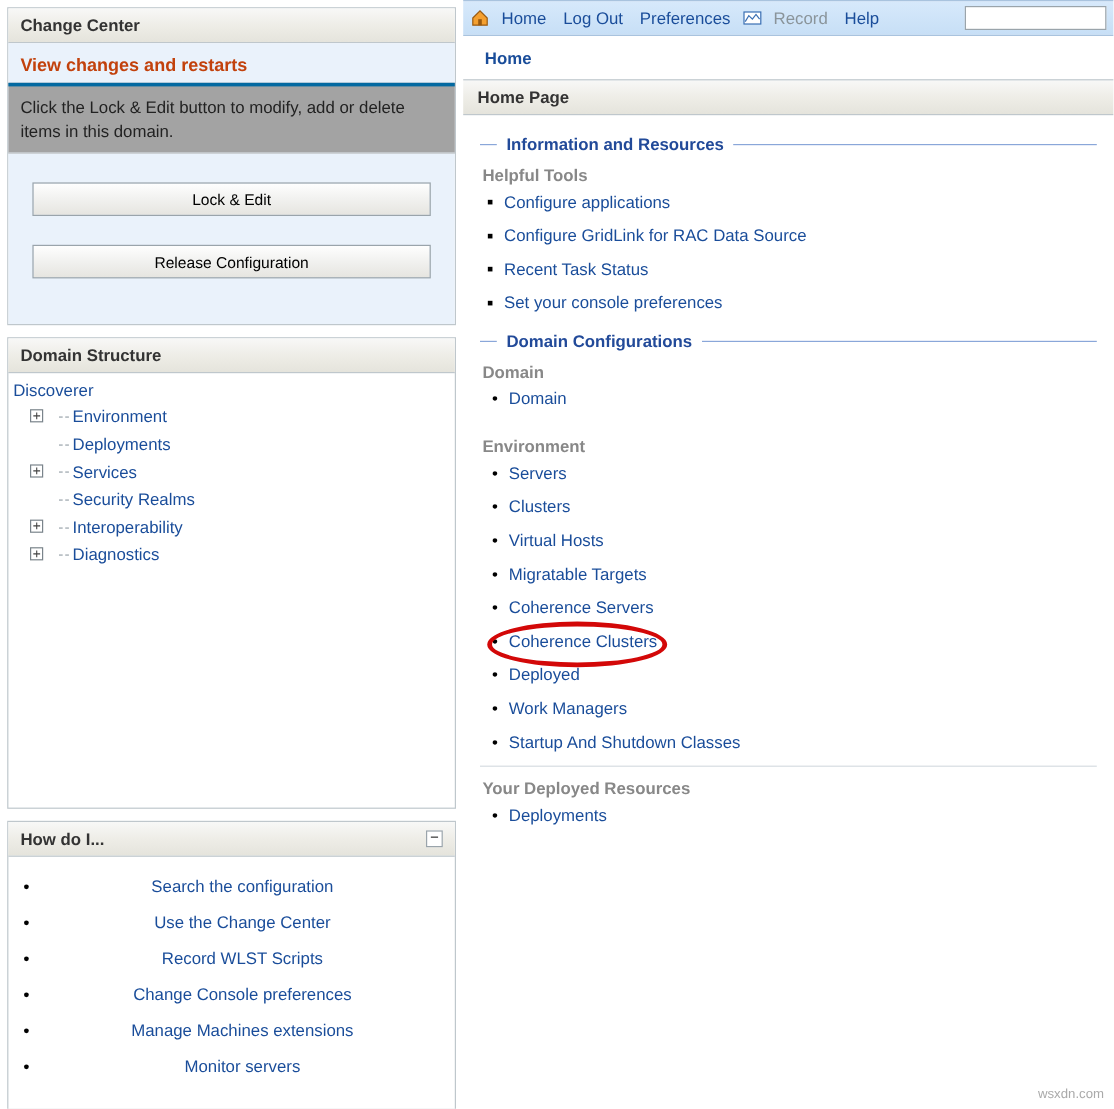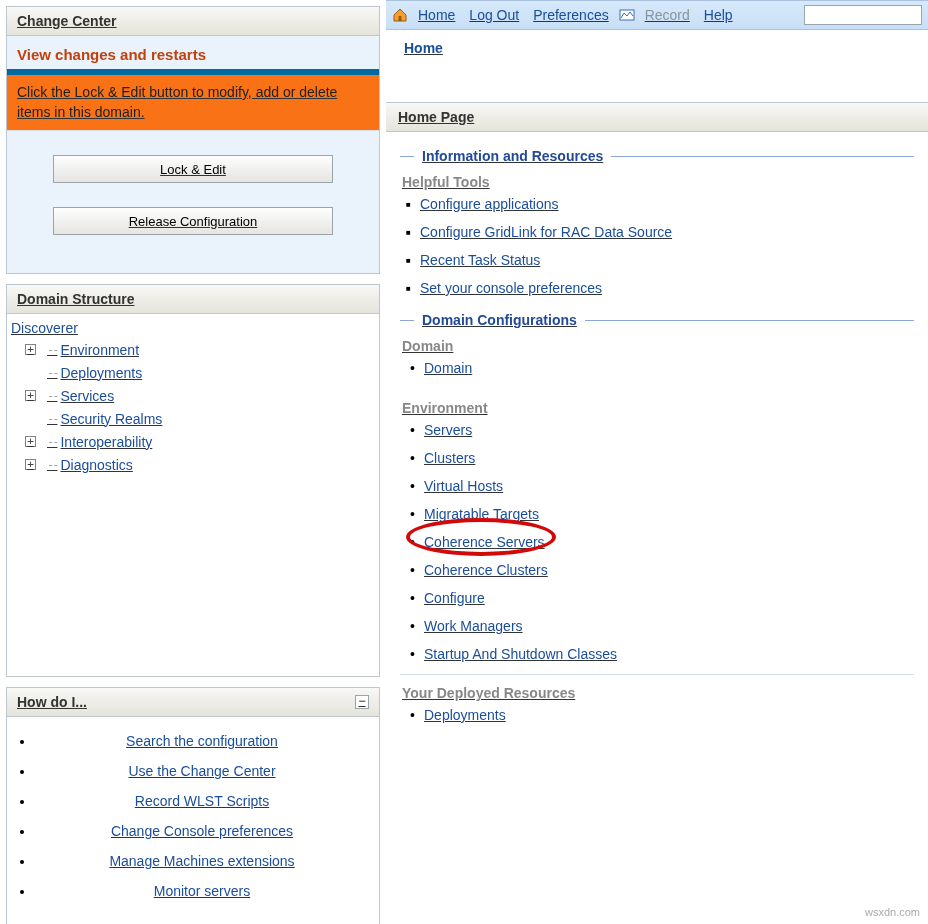--- a/index.html
+++ b/index.html
@@ -7,21 +7,21 @@
     margin: 0;
     font-family: Arial, Helvetica, sans-serif;
     font-size: 13px;
     color: #333;
     background: #fff;
     width: 928px;
     height: 924px;
     overflow: hidden;
     position: relative;
   }
-  .layout { display: flex; width: 100%; height: 100%; text-decoration: underline; }
+  .layout { display: flex; width: 100%; height: 100%; }
   .leftcol { width: 386px; padding: 6px 6px 0 6px; }
   .rightcol { flex: 1; display: flex; flex-direction: column; }
 
   
   .panel {
     border: 1px solid #bfc7cc;
     margin-bottom: 10px;
     background: #fff;
   }
   .panel-header {
@@ -40,21 +40,21 @@
     font-size: 12px; line-height: 11px; text-align: center; color: #666;
     cursor: pointer;
   }
 
   .linklarge {
     color: #c2410c; font-weight: bold; font-size: 15px; cursor: pointer; margin-bottom: 8px; display: inline-block;
   }
   .plain { font-size: 14px; color: #222; line-height: 1.4; margin: 6px 0 12px 0; }
 
   .btn {
-    display: block; margin: 24px auto; width: 280px; height: 28px;
+    display: block; margin: 24px auto; width: 332px; height: 28px;
     border: 1px solid #9aa4ab; background: linear-gradient(#fefefe,#f1f1ef,#e6e5e0);
     font-size: 13px; cursor: pointer;
   }
 
   
   .tree { padding: 4px 4px 200px 4px; font-size: 14px; }
   .tree-root { color: #1a4d9a; padding: 2px 0; cursor: pointer; }
   .tree-item { display: flex; align-items: center; height: 23px; margin-left: 14px; }
   .tree-conn { color: #8a949a; font-family: monospace; font-size: 12px; width: 22px; display: flex; align-items: center;}
   .expander {
@@ -85,21 +85,21 @@
   }
   .topbar .ico { width:16px; height:16px; display:inline-block; }
   .topbar .tlink { color: #1a4d9a; margin: 0 4px; }
   .topbar .disabled { color: #8a949a; margin: 0 4px; }
   .searchbox { margin-left: auto; width: 118px; height: 20px; border: 1px solid #9aa4ab; background: #fff; padding: 0 4px;}
 
   .breadcrumb { padding: 10px 18px; font-weight: bold; font-size: 14px; color: #333;}
   .pagehdr {
     background: linear-gradient(#f8f8f7, #eeede7, #e5e4dc);
     border-top: 1px solid #bfc7cc; border-bottom: 1px solid #bfc7cc;
-    padding: 6px 12px; font-weight: bold; font-size: 14px; color: #333; margin-top: 36px;
+    padding: 6px 12px; font-weight: bold; font-size: 14px; color: #333;
   }
   .content { padding: 0 14px 10px 14px; }
 
   .section-title {
     display:flex; align-items:center; margin: 16px 0 10px 0;
     font-weight:bold; font-size:14px; color:#224a99;
   }
   .section-title .dash{ height:1px; background:#8aa7d9; }
   .section-title .dash.left{ width:14px; margin-right:8px;}
   .section-title .dash.right{ flex:1; margin-left:8px;}
@@ -123,21 +123,21 @@
 <div class="layout">
 
   <div class="leftcol">
 
     <div class="panel">
       <div class="panel-header">
         <span>Change Center</span>
       </div>
       <div class="panel-body lightblue">
         <span class="linklarge">View changes and restarts</span>
-        <div class="plain" style="background:#f97316; margin:-2px -10px 8px -10px; padding:8px 10px; border-top:6px solid #0369a1; border-bottom:1px solid #d6dde2;">Click the Lock &amp; Edit button to modify, add or delete items in this domain.</div>
+        <div class="plain" style="background:#a3a3a3; margin:-2px -10px 8px -10px; padding:8px 10px; border-top:3px solid #0369a1; border-bottom:1px solid #d6dde2;">Click the Lock &amp; Edit button to modify, add or delete items in this domain.</div>
         <button class="btn">Lock &amp; Edit</button>
         <button class="btn">Release Configuration</button>
       </div>
     </div>
 
     <div class="panel">
       <div class="panel-header">
         <span>Domain Structure</span>
       </div>
       <div class="tree">
@@ -269,21 +269,21 @@
         </ul>
 
       <div class="subtitle" style="margin-top:24px">Environment</div>
       <ul class="dotlist" id="envlinks">
           <li><a class="tlink">Servers</a></li>
           <li><a class="tlink">Clusters</a></li>
           <li><a class="tlink">Virtual Hosts</a></li>
           <li><a class="tlink">Migratable Targets</a></li>
           <li><a class="tlink">Coherence Servers</a></li>
           <li><a class="tlink">Coherence Clusters</a></li>
-          <li><a class="tlink">Configure</a></li>
+          <li><a class="tlink">Deployed</a></li>
           <li><a class="tlink">Work Managers</a></li>
           <li><a class="tlink">Startup And Shutdown Classes</a></li>
         </ul>
 
       <hr class="sep">
       <div class="subtitle">Your Deployed Resources</div>
       <ul class="dotlist" id="deplinks">
           <li><a class="tlink">Deployments</a></li>
         </ul>
     </div>

